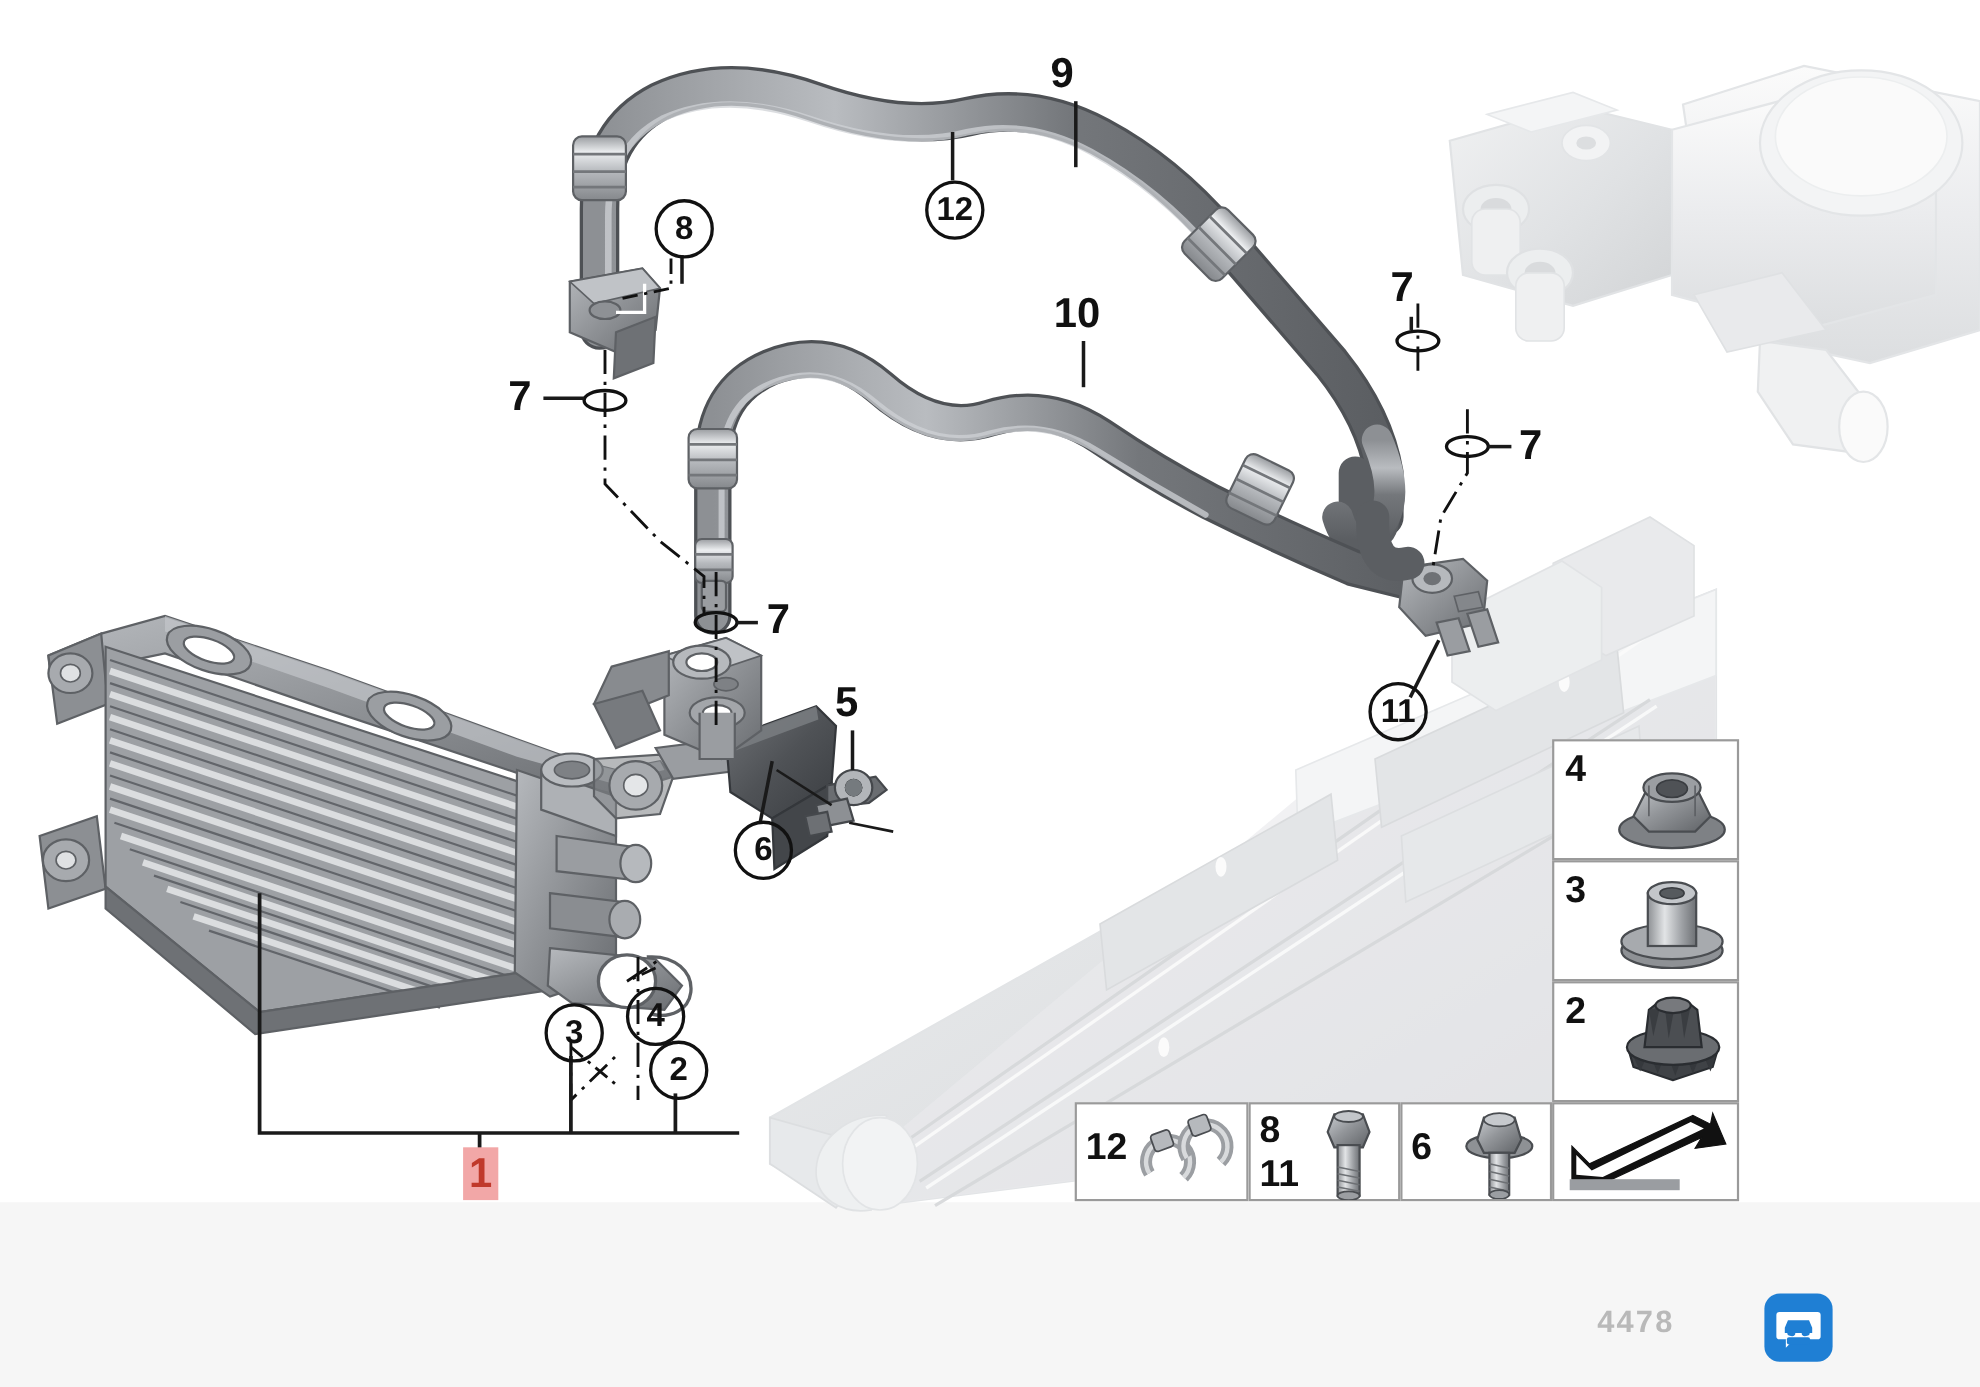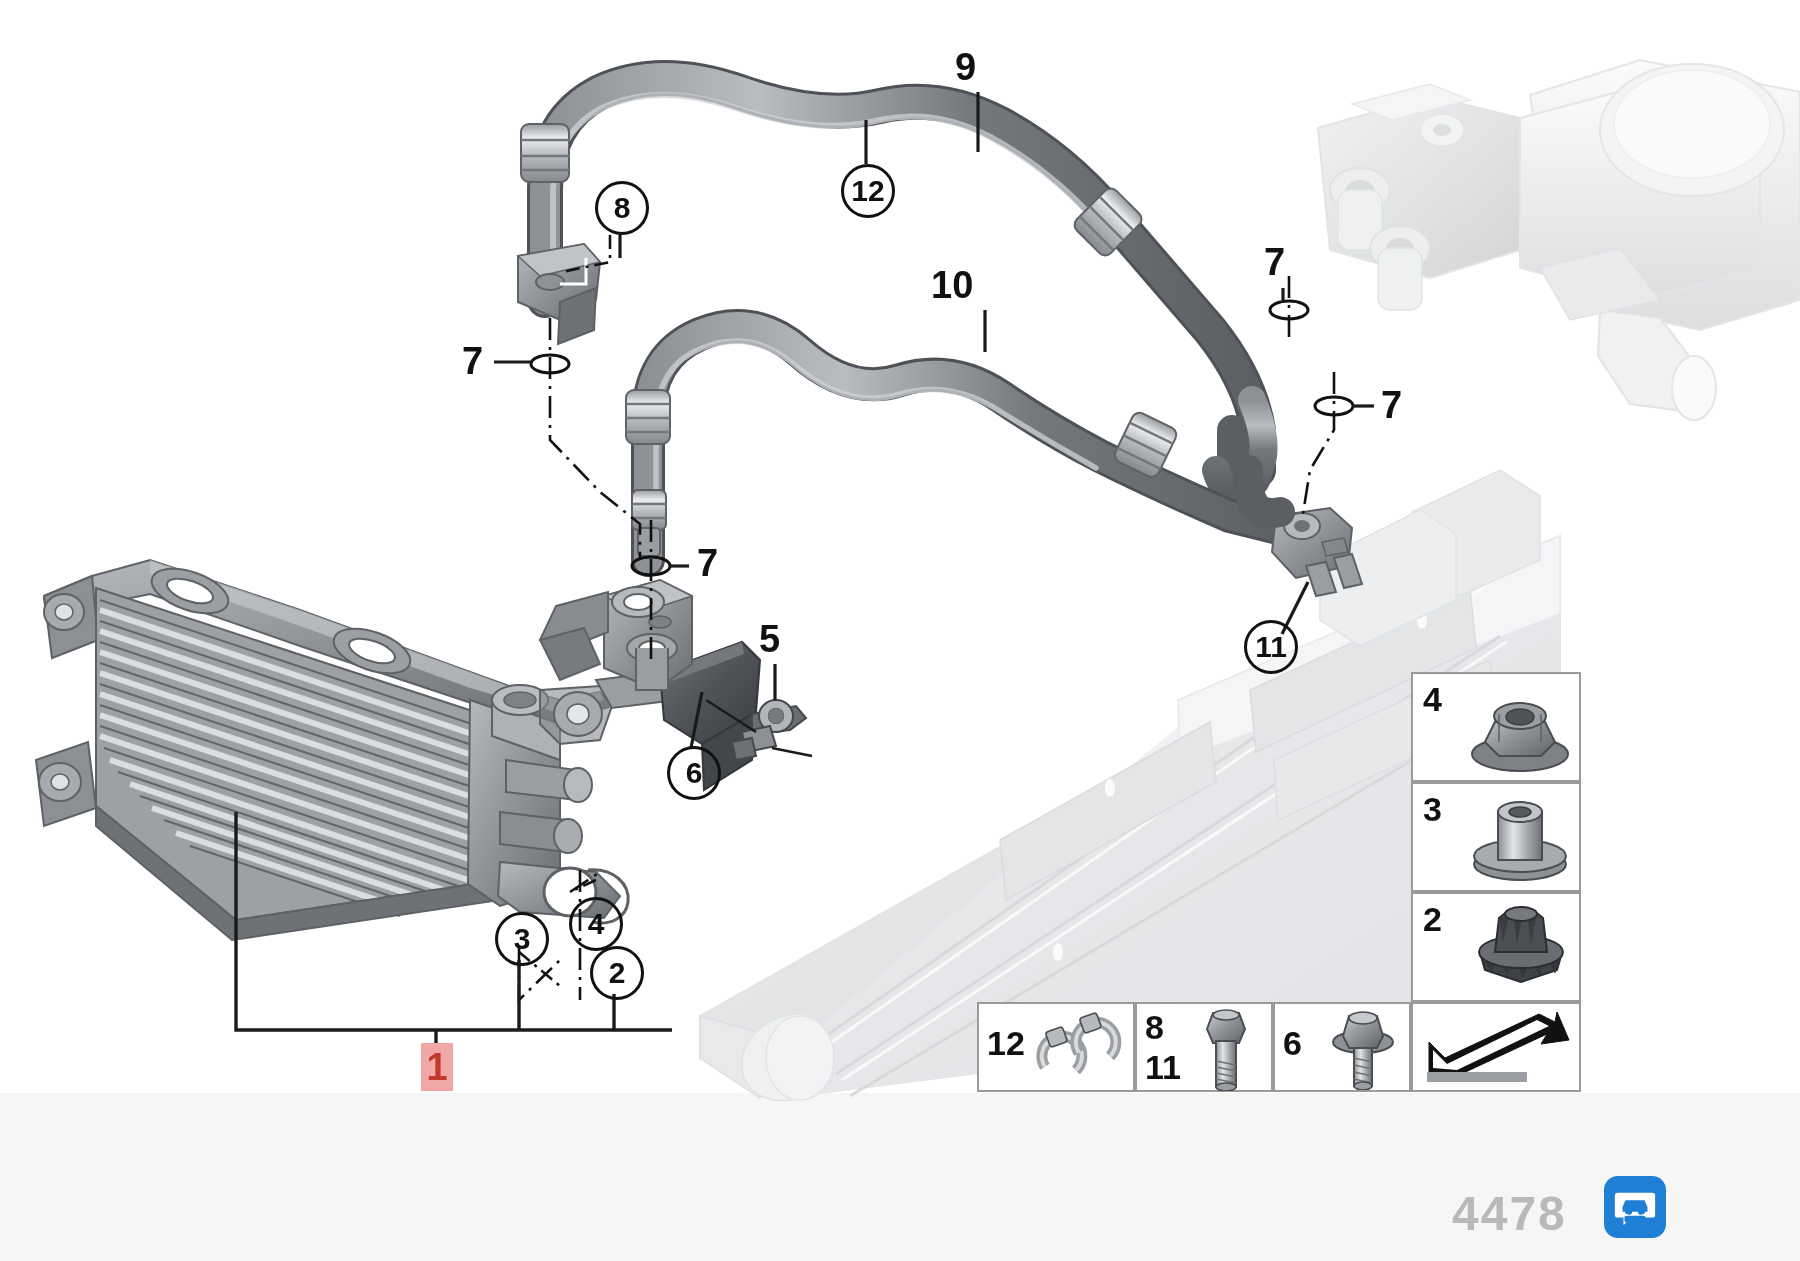--- a/index.html
+++ b/index.html
@@ -26,21 +26,21 @@
   }
   .legend-box{
     position:absolute;border:2px solid #9a9a9a;background:#ffffff;
     box-sizing:border-box;
   }
   .legend-num{
     position:absolute;font-weight:bold;font-size:34px;color:#111;
     font-family:"Liberation Sans", sans-serif;
   }
   .wm{
-    position:absolute;font-size:48px;font-weight:bold;color:#b9b9b9;
+    position:absolute;font-size:28px;font-weight:bold;color:#b9b9b9;
     letter-spacing:2px;font-family:"Liberation Sans", sans-serif;
   }
   .logo{
     position:absolute;width:62px;height:62px;border-radius:14px;
     background:#1f7fd4;display:flex;align-items:center;justify-content:center;
   }
   .logo svg{width:46px;height:46px;}
   .hl1{
     position:absolute;background:#f2a7a7;color:#c0392b;font-weight:bold;
     font-size:38px;display:flex;align-items:center;justify-content:center;
@@ -391,21 +391,21 @@
       <path d="M519 952 L560 986"></path>
     </g>
   </svg>
 
   <div class="cnum big" style="left:955px;top:48px;">9</div>
 
   <div class="cnum circ" style="left:841px;top:164px;">12</div>
 
   <div class="cnum circ" style="left:595px;top:181px;">8</div>
 
-  <div class="cnum big" style="left:931px;top:266px;">10</div>
+  <div class="cnum big" style="left:958px;top:266px;">10</div>
 
   <div class="cnum big" style="left:462px;top:342px;">7</div>
 
   <div class="cnum big" style="left:1264px;top:243px;">7</div>
 
   <div class="cnum big" style="left:1381px;top:386px;">7</div>
 
   <div class="cnum big" style="left:697px;top:544px;">7</div>
 
   <div class="cnum big" style="left:759px;top:620px;">5</div>

